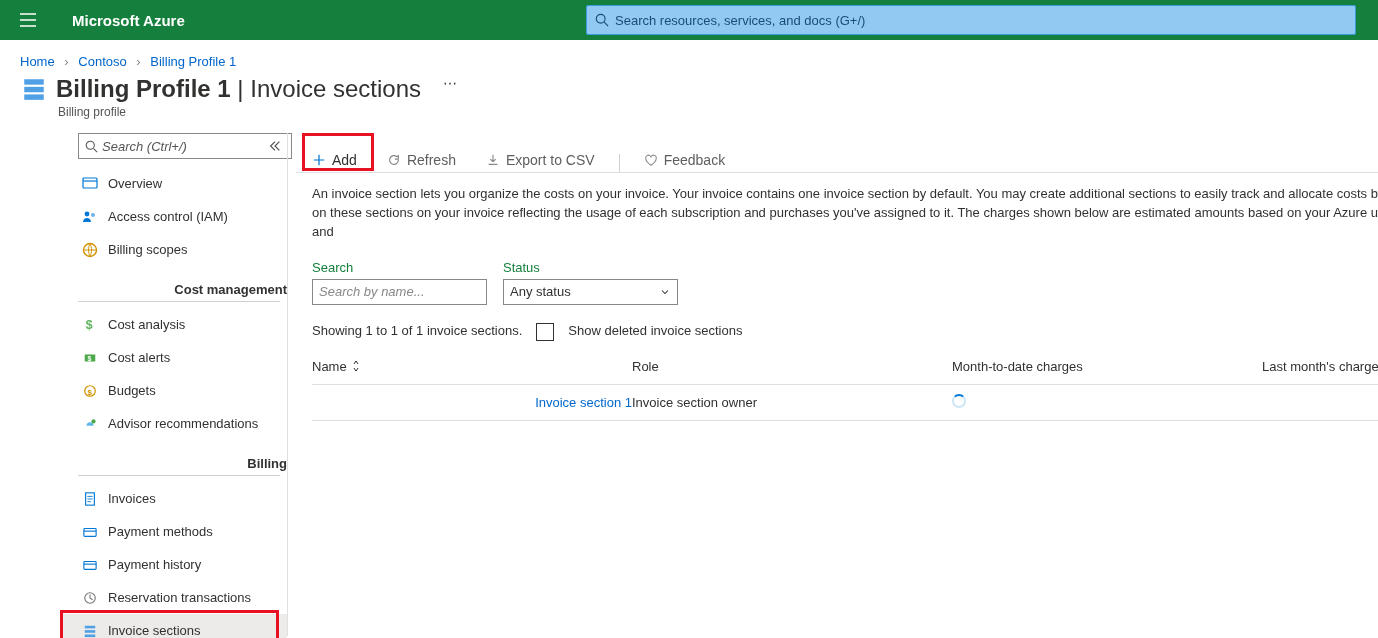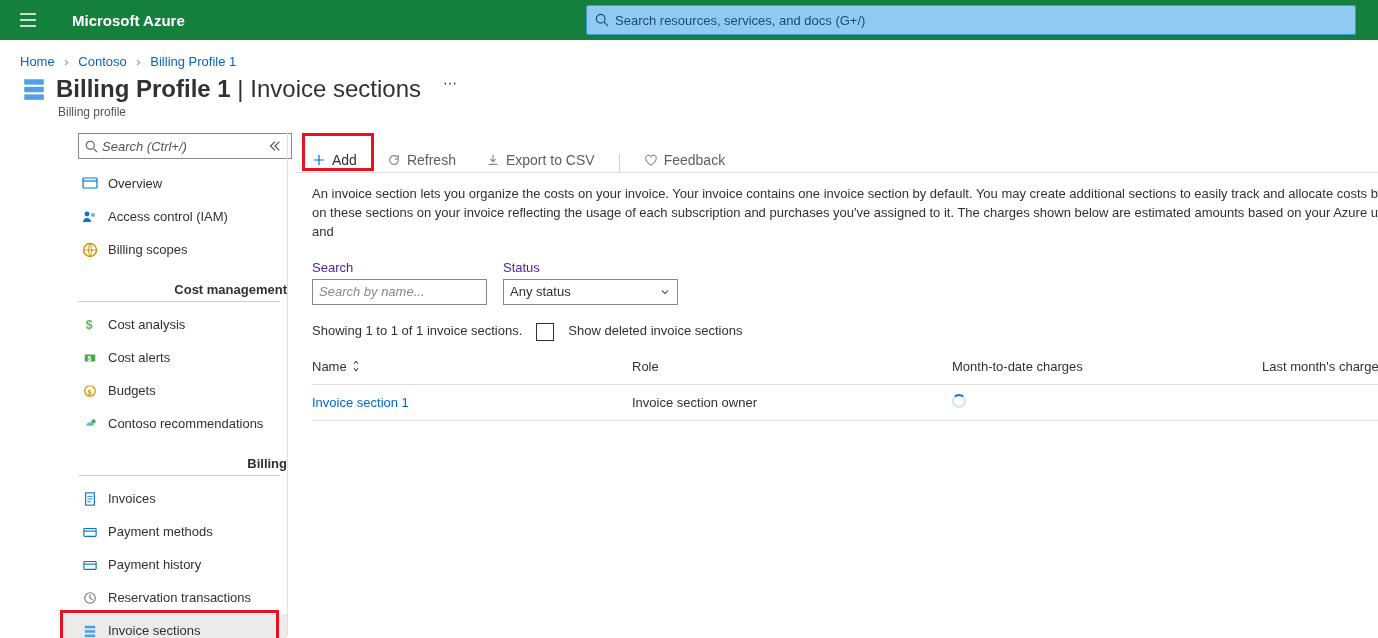--- a/index.html
+++ b/index.html
@@ -153,21 +153,21 @@
   color: #323130;
   font-size: 13px;
   line-height: 1.45;
 }
 
 .filters {
   display: flex; gap: 16px;
   padding: 18px 16px 0 16px;
 }
 .filter-col { display: flex; flex-direction: column; gap: 2px; }
-.filter-label { font-size: 13px; color: #4c1d95; margin-bottom: 2px; }
+.filter-label { font-size: 13px; color: #15803d; margin-bottom: 2px; }
 .filter-input, .filter-select {
   border: 1px solid #8a8886;
   height: 26px;
   font-size: 13px;
   padding: 0 6px;
   background: #fff;
   display: flex; align-items: center;
 }
 .filter-input { width: 175px; }
 .filter-input input { border:none; outline:none; width:100%; font-size:13px; }
@@ -189,21 +189,21 @@
 }
 .table-header, .table-row {
   display: flex;
   border-bottom: 1px solid #e1dfdd;
   height: 36px;
   align-items: center;
   font-size: 13px;
 }
 .table-header { color: #323130; font-weight: 400; }
 .th { display:flex; align-items:center; gap:4px; }
-.col-name { width: 320px; }
+.col-name { width: 320px; text-align: right; }
 .col-role { width: 320px; }
 .col-mtd { width: 310px; }
 .col-last { width: 150px; text-align: right; }
 .table-row .col-name { color: #0066cc; cursor: pointer; }
 
 .spinner {
   width: 14px; height: 14px;
   border: 2px solid #cde6f7;
   border-top-color: #0078d4;
   border-radius: 50%;
@@ -339,21 +339,21 @@
         </span>
       <span>Budgets</span>
     </div>
     <div class="nav-item">
       <span class="nav-icon">
           <svg width="14" height="14" viewBox="0 0 16 16">
             <path d="M4 10a4 4 0 118 0H4z" fill="#5fb6ea"></path>
             <circle cx="12" cy="5" r="2.4" fill="#4aa84a"></circle>
           </svg>
         </span>
-      <span>Contoso recommendations</span>
+      <span>Advisor recommendations</span>
     </div>
 
     <div class="nav-section-title">Billing</div>
     <div class="nav-divider"></div>
     <div class="nav-item">
       <span class="nav-icon">
           <svg width="14" height="14" viewBox="0 0 16 16">
             <rect x="3" y="1" width="10" height="14" fill="none" stroke="#0078d4" stroke-width="1.3"></rect>
             <path d="M5 5h6M5 8h6M5 11h4" stroke="#0078d4" stroke-width="1"></path>
           </svg>

